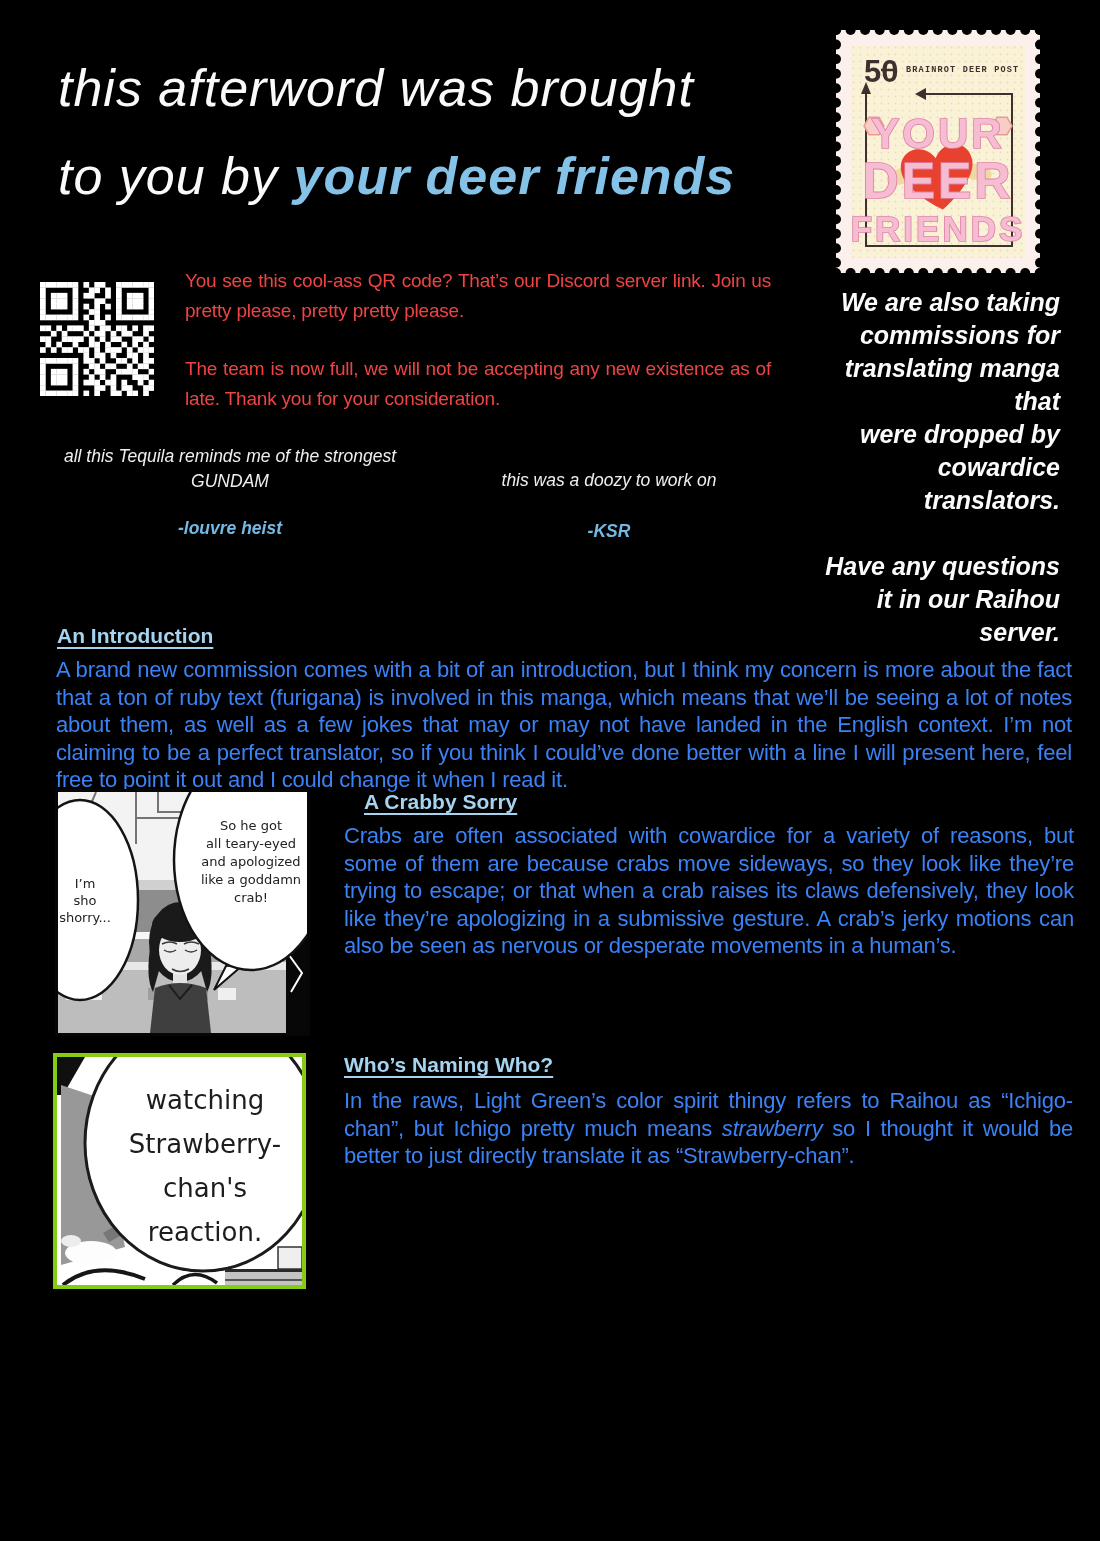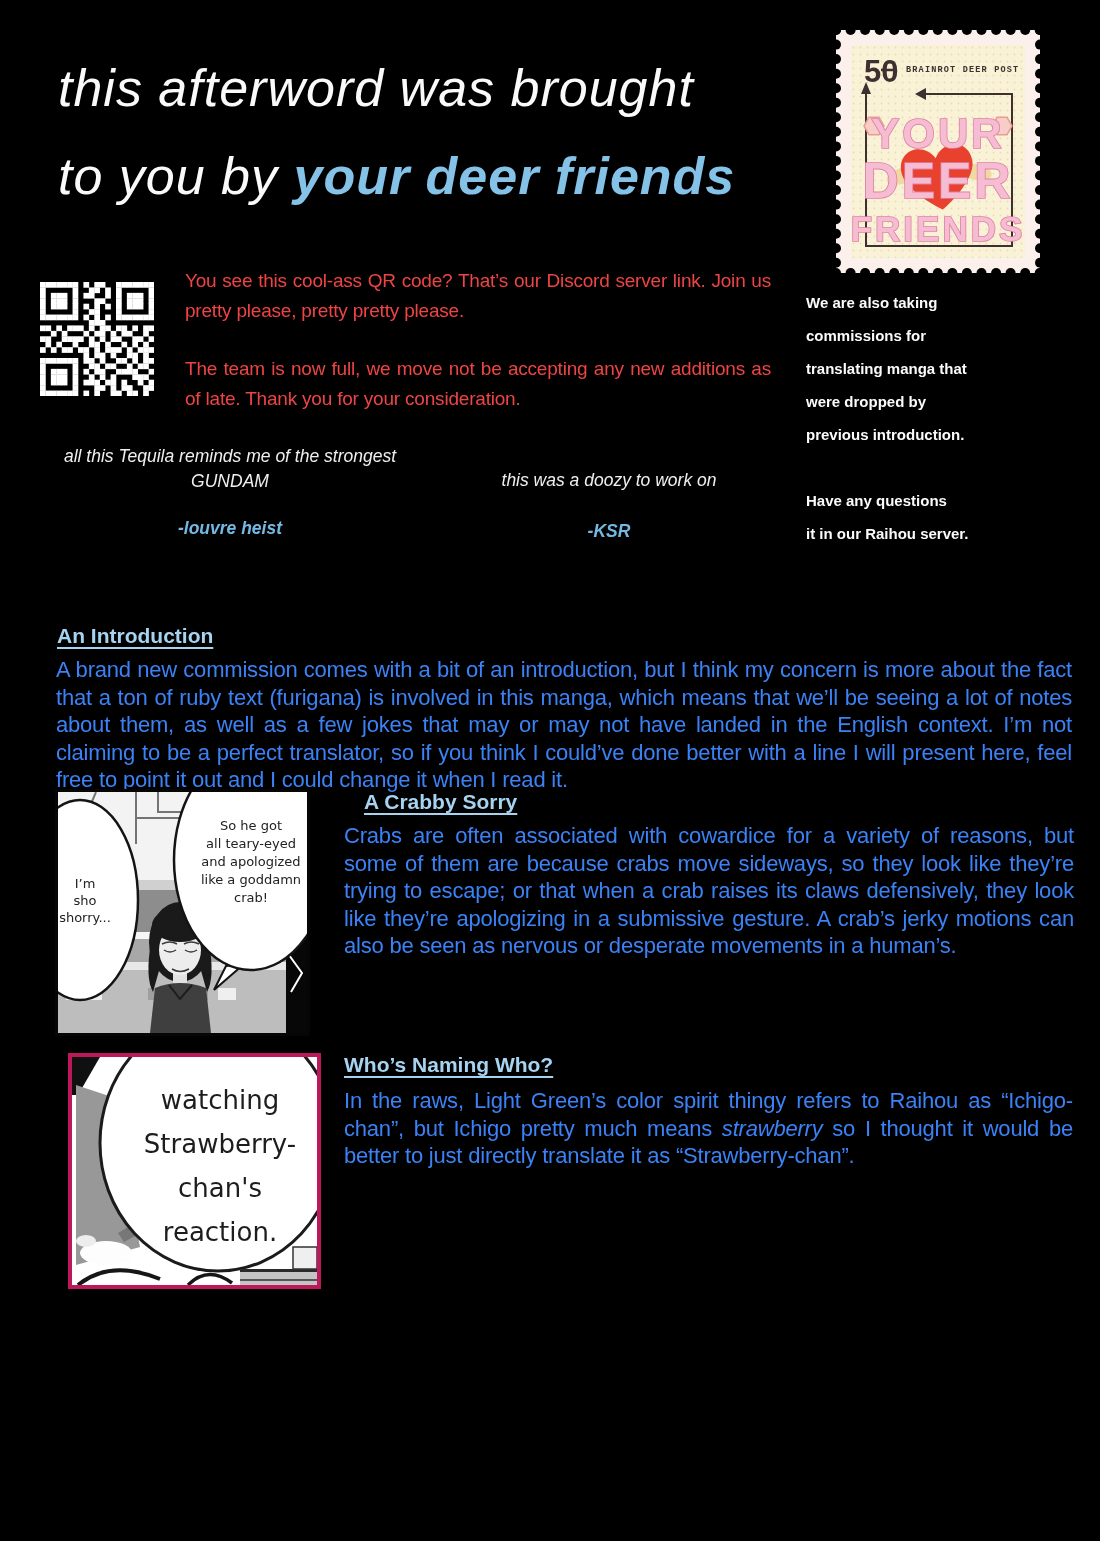--- a/index.html
+++ b/index.html
@@ -39,22 +39,23 @@
   .quote-right { left:468px; top:468px; width:282px; }
   .quote-author {
     font-weight:700; font-style:italic; color:var(--signature-blue,#74b9e4);
   }
   .quote-left  .quote-author { margin-top:23px; }
   .quote-right .quote-author { margin-top:26px; }
 
   
   .commissions {
     position:absolute; left:806px; top:286px; width:254px;
-    text-align:left; font-weight:700; font-size:15px; line-height:33px;
+    text-align:right; font-weight:700; font-size:25px; line-height:33px;
     color:#fbfbfb;
+    font-style:italic;
   }
   .commissions .para { margin:0 0 33px 0; }
 
   
   .section-heading {
     position:absolute; font-size:21px; font-weight:700;
     color:var(--heading-blue,#a6d3ef);
     text-decoration:underline; text-underline-offset:4px;
     text-decoration-thickness:2px;
   }
@@ -67,21 +68,21 @@
   #intro-heading { left:57px;  top:624px; }
   #intro-body    { left:56px;  top:656px; width:1016px; }
   #crab-heading  { left:364px; top:790px; }
   #crab-body     { left:344px; top:822px; width:730px; }
   #naming-heading{ left:344px; top:1053px; }
   #naming-body   { left:344px; top:1087px; width:729px; }
 
   
   .panel { position:absolute; background:#fff; }
   #panel-crab  { left:55px; top:789px;  width:249px; height:241px; border:3px solid #060606; }
-  #panel-straw { left:68px; top:1053px; width:245px; height:228px; border:4px solid #be185d; }
+  #panel-straw { left:53px; top:1053px; width:245px; height:228px; border:4px solid #84cc16; }
   .panel svg { display:block; }
   .comic-text { font-family:"DejaVu Sans", sans-serif; }
 </style>
 </head>
 <body>
 
 <div id="page">
 
   <div class="title">
     <div><span>this afterword was brought</span></div>
@@ -426,40 +427,40 @@
         <rect x="70.57" y="108.57" width="5.73" height="5.73" fill="#ffffff"></rect>
         <rect x="76.00" y="108.57" width="5.73" height="5.73" fill="#ffffff"></rect>
         <rect x="86.86" y="108.57" width="5.73" height="5.73" fill="#ffffff"></rect>
         <rect x="92.29" y="108.57" width="5.73" height="5.73" fill="#ffffff"></rect>
         <rect x="103.14" y="108.57" width="5.73" height="5.73" fill="#ffffff"></rect>
       </svg>
   </div>
 
   <div class="qr-text">
     <p>You see this cool-ass QR code? That’s our Discord server link. Join us pretty please, pretty pretty please.</p>
-    <p>The team is now full, we move not be accepting any new additions as of late. Thank you for your consideration.</p>
+    <p>The team is now full, we will not be accepting any new existence as of late. Thank you for your consideration.</p>
   </div>
 
   <div class="quote quote-left">
     <div>all this Tequila reminds me of the strongest</div>
     <div>GUNDAM</div>
     <div class="quote-author">-louvre heist</div>
   </div>
   <div class="quote quote-right">
     <div>this was a doozy to work on</div>
     <div class="quote-author">-KSR</div>
   </div>
 
   <div class="commissions">
     <div class="para">
       <div>We are also taking</div>
       <div>commissions for</div>
       <div>translating manga that</div>
       <div>were dropped by</div>
-      <div>previous introduction.</div>
+      <div>cowardice translators.</div>
     </div>
     <div class="para">
       <div>Have any questions</div>
       <div>it in our Raihou server.</div>
     </div>
   </div>
 
   <div id="intro-heading" class="section-heading">An Introduction</div>
   <div id="intro-body" class="body-text">A brand new commission comes with a bit of an introduction, but I think my concern is more about the fact that a ton of ruby text (furigana) is involved in this manga, which means that we’ll be seeing a lot of notes about them, as well as a few jokes that may or may not have landed in the English context. I’m not claiming to be a perfect translator, so if you think I could’ve done better with a line I will present here, feel free to point it out and I could change it when I read it.</div>
 

